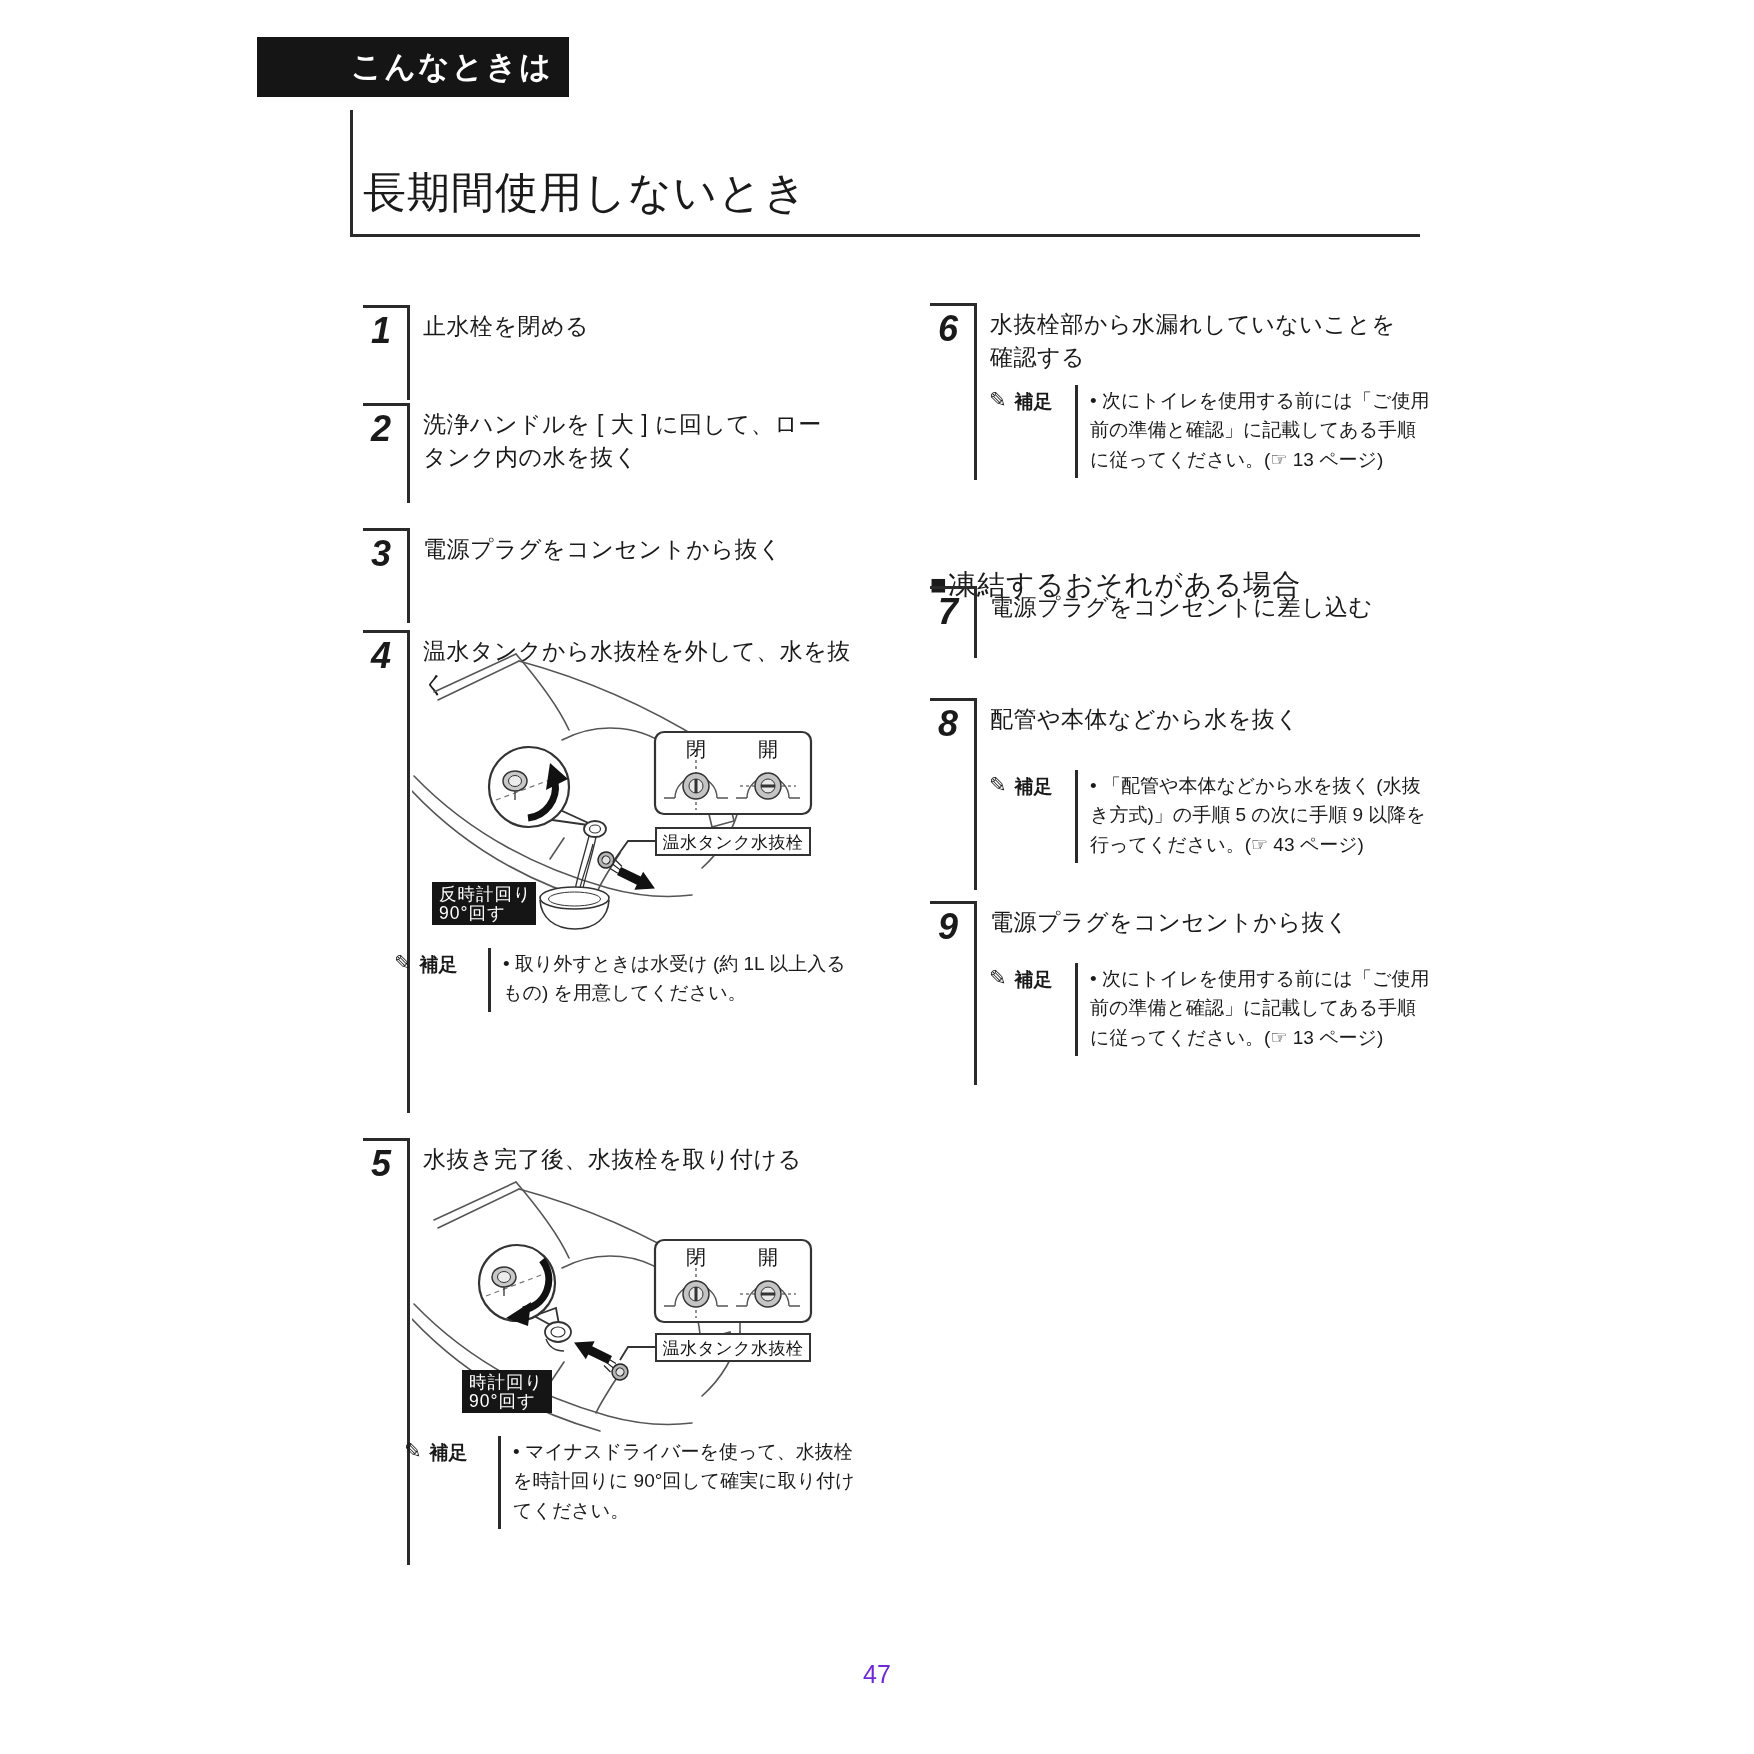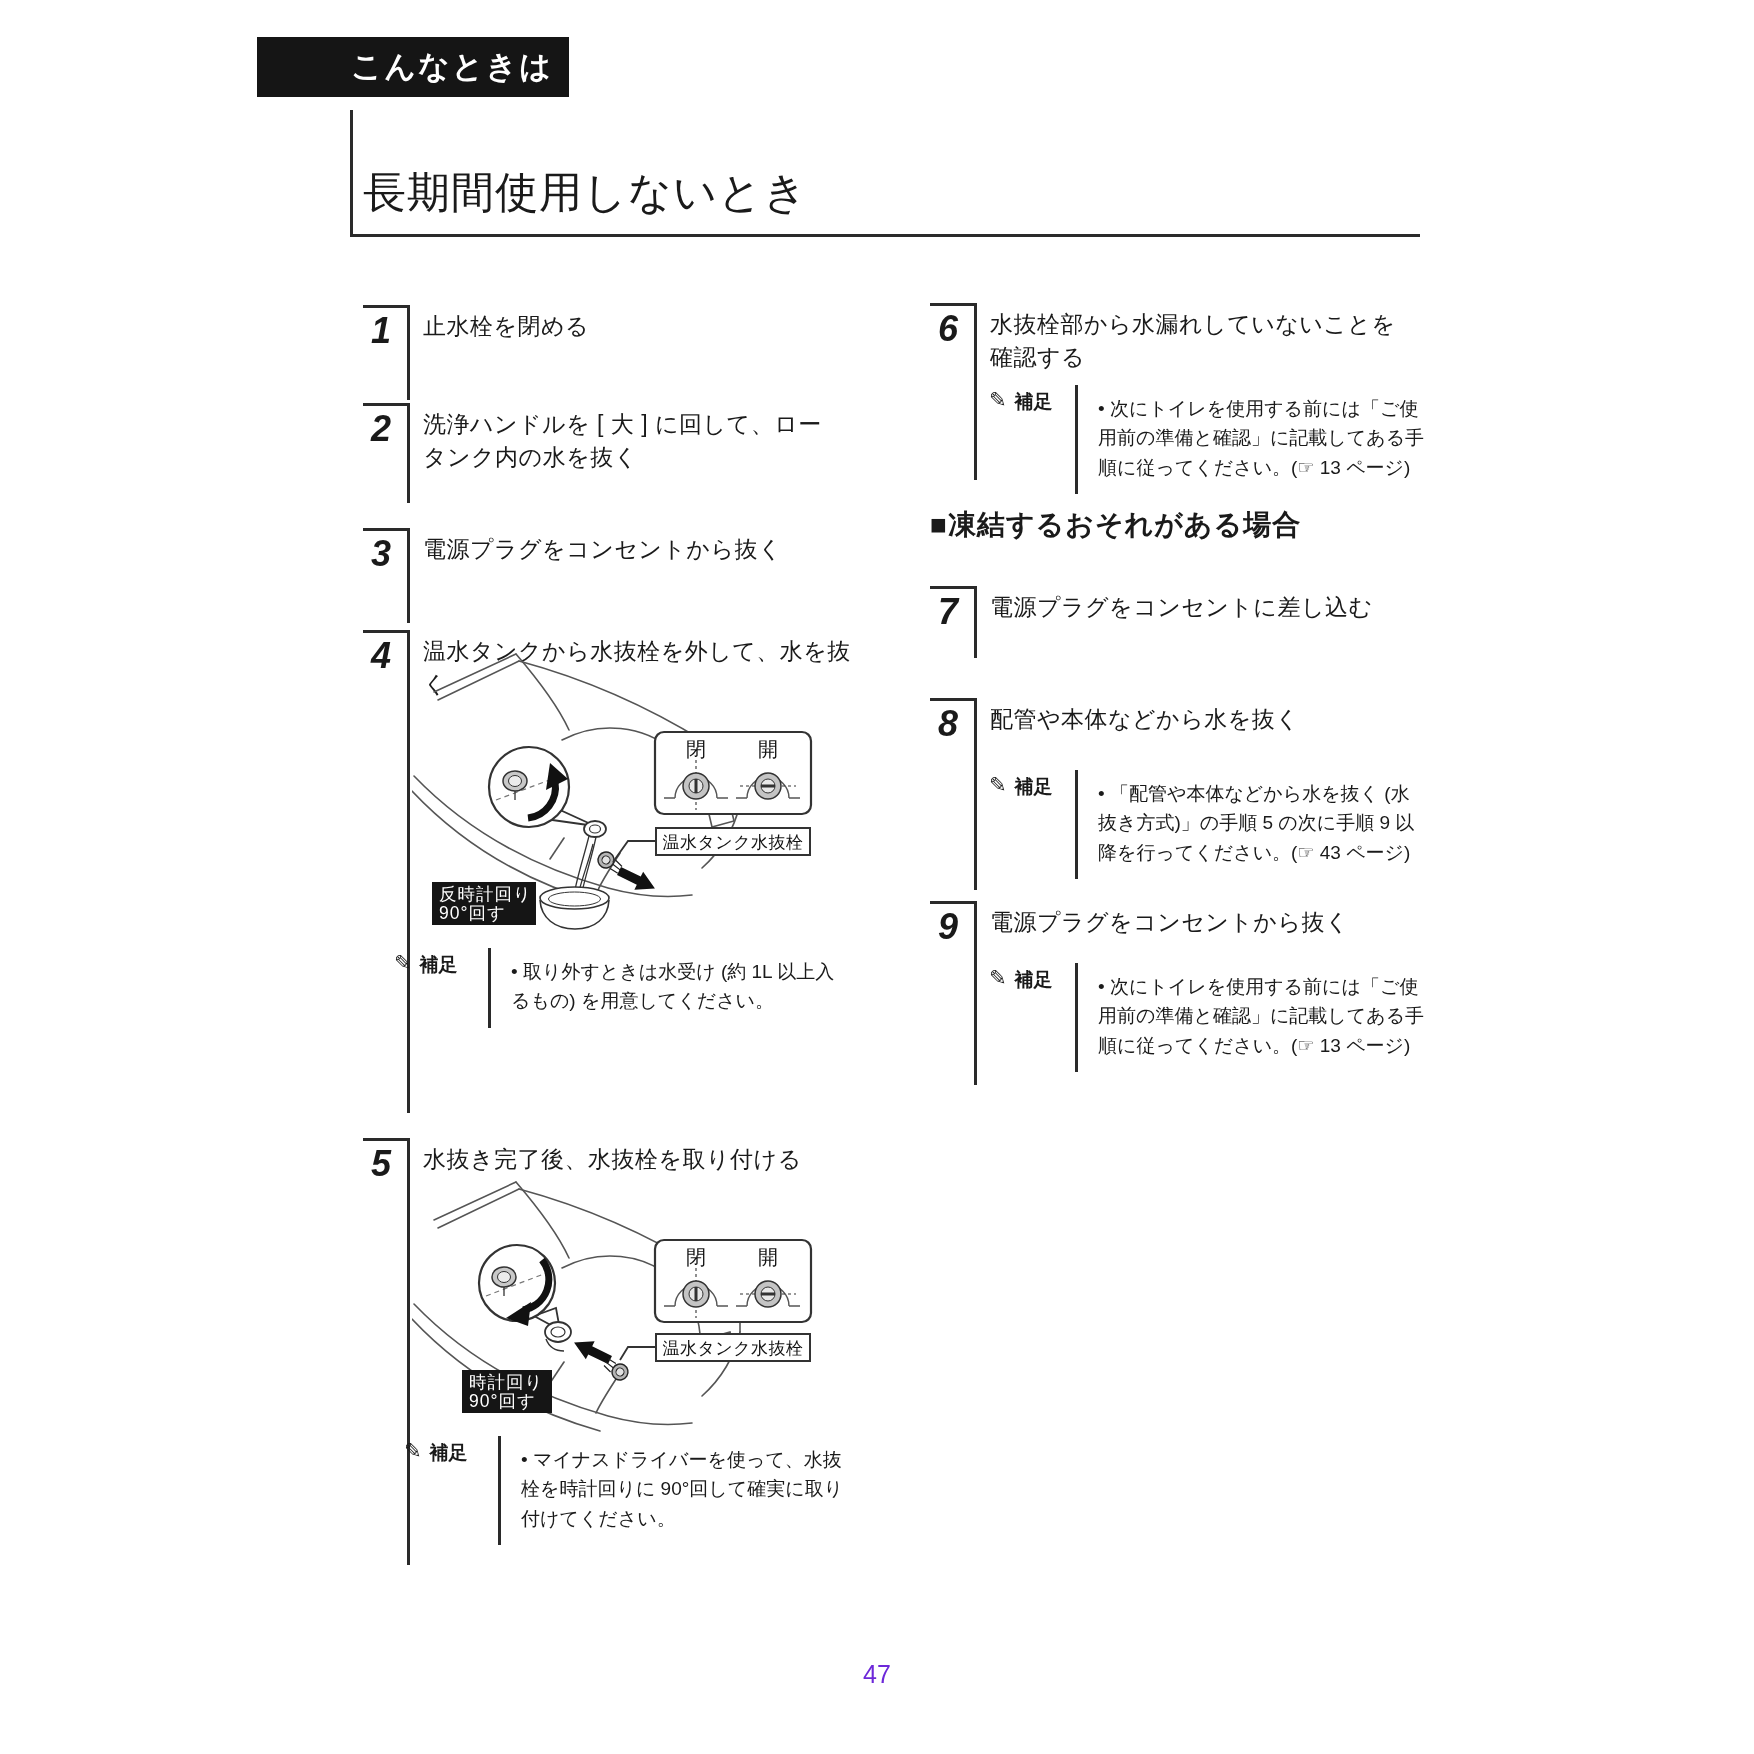--- a/index.html
+++ b/index.html
@@ -30,27 +30,27 @@
   }
   .num{display:block;font-size:36px;font-weight:bold;font-style:italic;line-height:1;padding:5px 8px 0 0;}
   .step-body{position:relative;padding-left:13px;box-sizing:border-box;flex:1;}
   .step-title{margin:5px 0 0 0;font-size:23px;font-weight:normal;line-height:1.42;letter-spacing:0.5px;}
   
   .note{position:absolute;display:flex;align-items:flex-start;font-size:19px;line-height:1.55;}
   .note-head{display:flex;gap:8px;flex-shrink:0;padding-top:2px;align-items:flex-start;}
   .pencil{font-size:21px;line-height:1.2;}
   .note-label{font-size:19px;font-weight:bold;}
   .note-bullets{margin:0;padding:1px 0 4px 12px;list-style:none;border-left:3px solid #2a2a2a;}
-  .note-bullets li{padding:0;margin:8px;}
+  .note-bullets li{padding:0;margin:0;}
   .note-bullets li::before{content:"• ";}
   #step4 .note-head{width:94px;}
   #step5 .note-head{width:94px;}
   .rcol .note-head{width:86px;}
   
-  .freeze-heading{position:absolute;left:930px;top:506px;font-size:28px;font-weight:700;letter-spacing:1px;}
+  .freeze-heading{position:absolute;left:930px;top:566px;font-size:28px;font-weight:400;letter-spacing:1px;}
   
   .art{position:absolute;}
   svg text{font-family:"Liberation Sans","DejaVu Sans",sans-serif;fill:#111;}
   .t20{font-size:20px;}
   .t17{font-size:17px;letter-spacing:0.5px;}
   .tbadge{font-size:17.5px;fill:#fff;letter-spacing:1px;}
   
   .page-num{position:absolute;left:0;right:0;top:1660px;text-align:center;font-size:25px;color:#6d28d9;}
 </style>
 </head>

